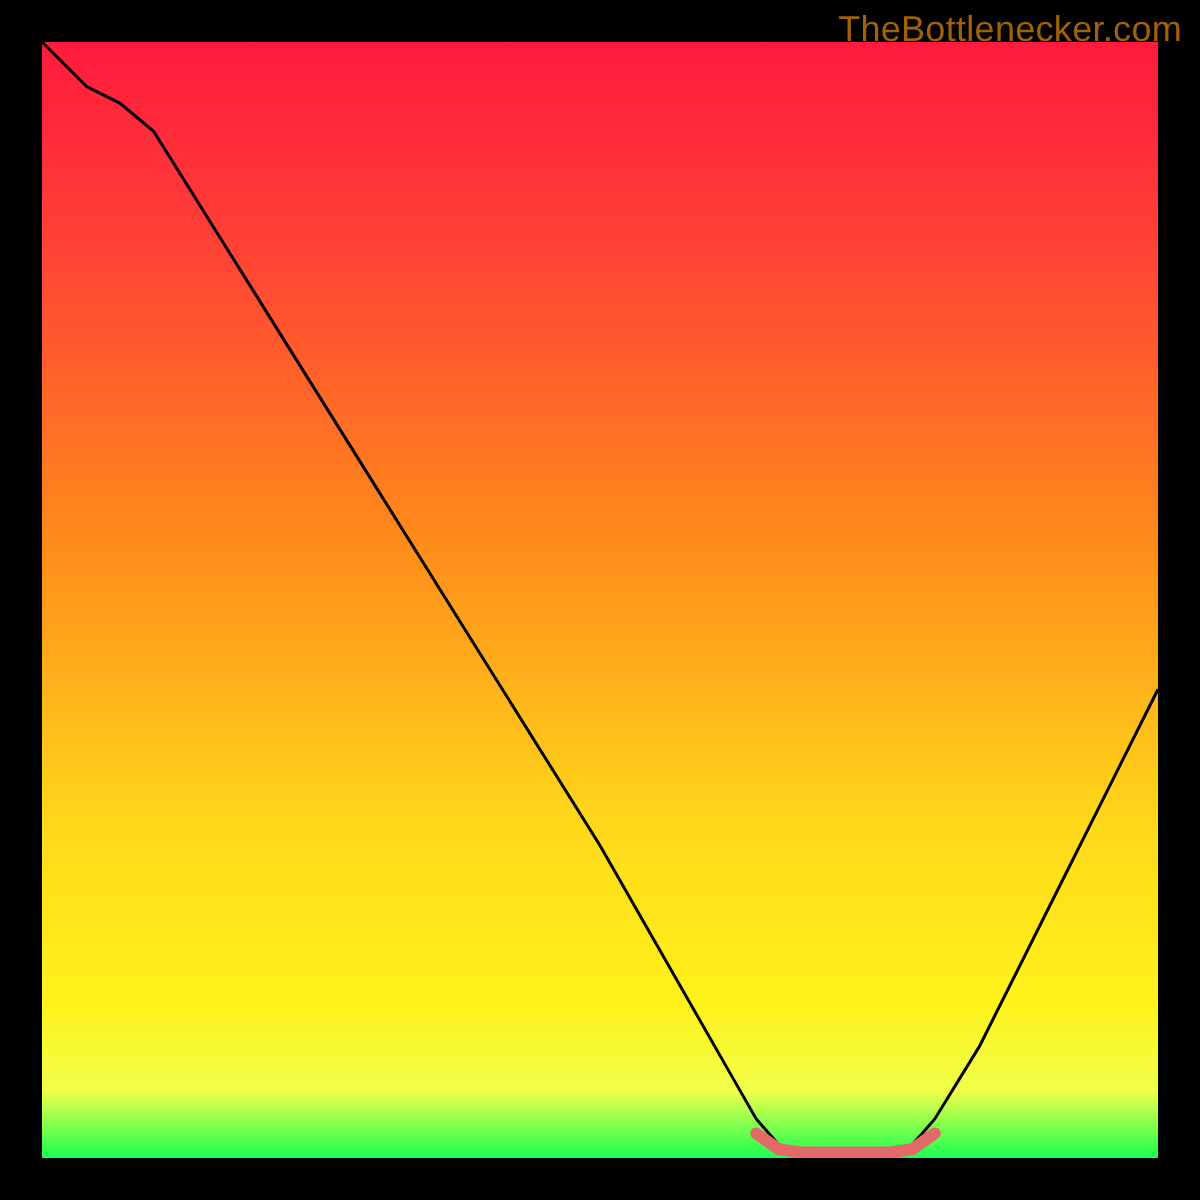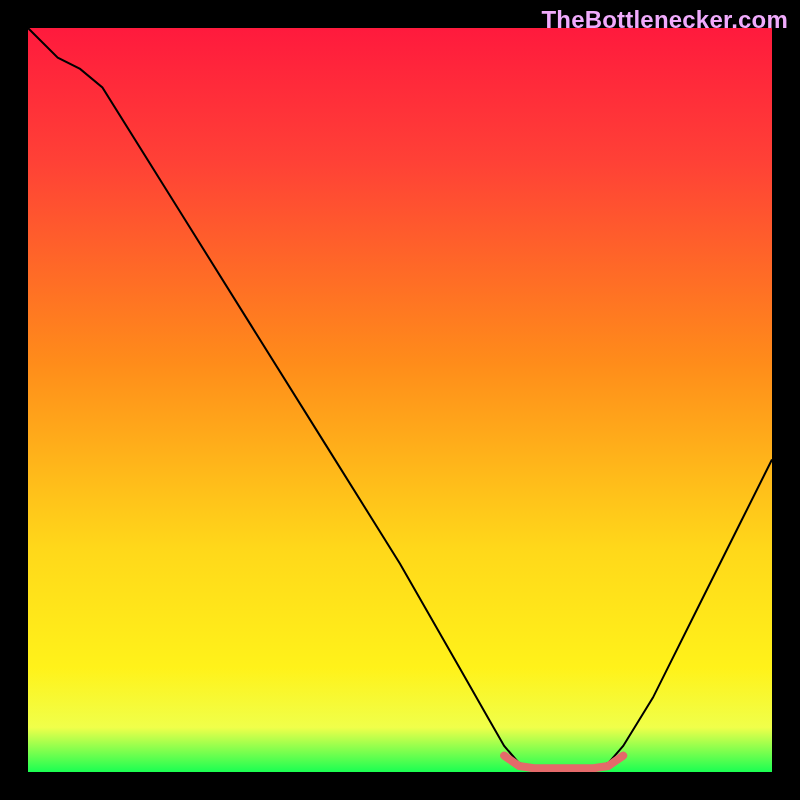--- a/index.html
+++ b/index.html
@@ -16,23 +16,23 @@
     left: 28px;
     top: 28px;
     width: 744px;
     height: 744px;
     background: #000;
   }
   .watermark {
     position: absolute;
     top: 6px;
     right: 12px;
-    color: #f0abfc;
+    color: #a16207;
     font-size: 24px;
-    font-weight: bold;
+    font-weight: normal;
     letter-spacing: 0.2px;
     z-index: 5;
   }
   svg {
     display: block;
   }
 </style>
 </head>
 <body>
 

